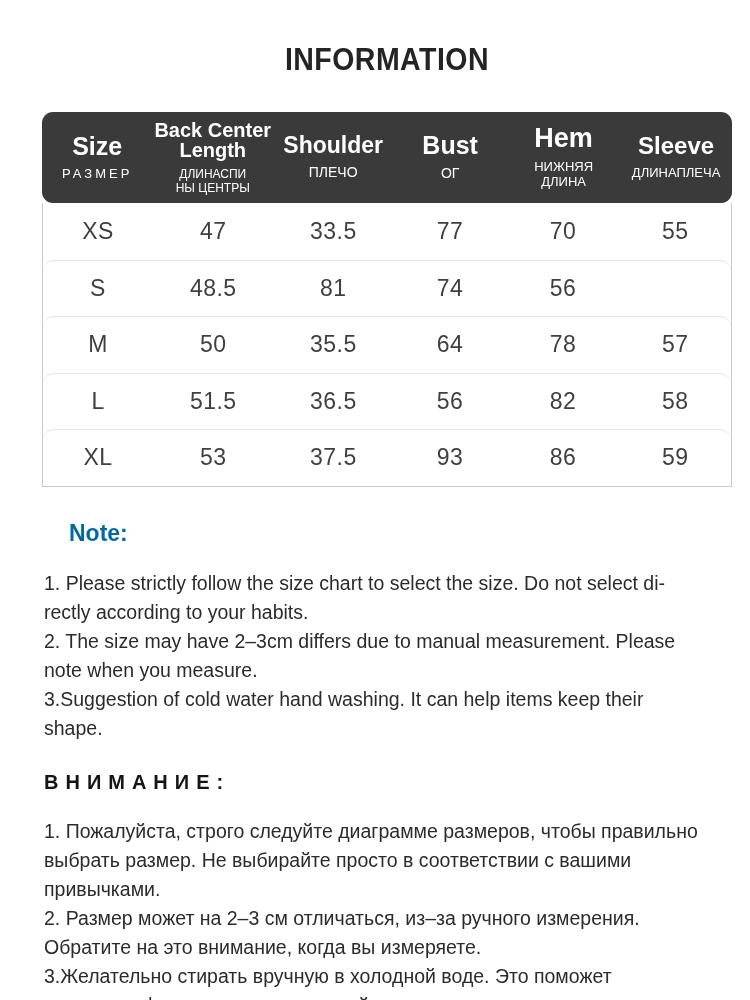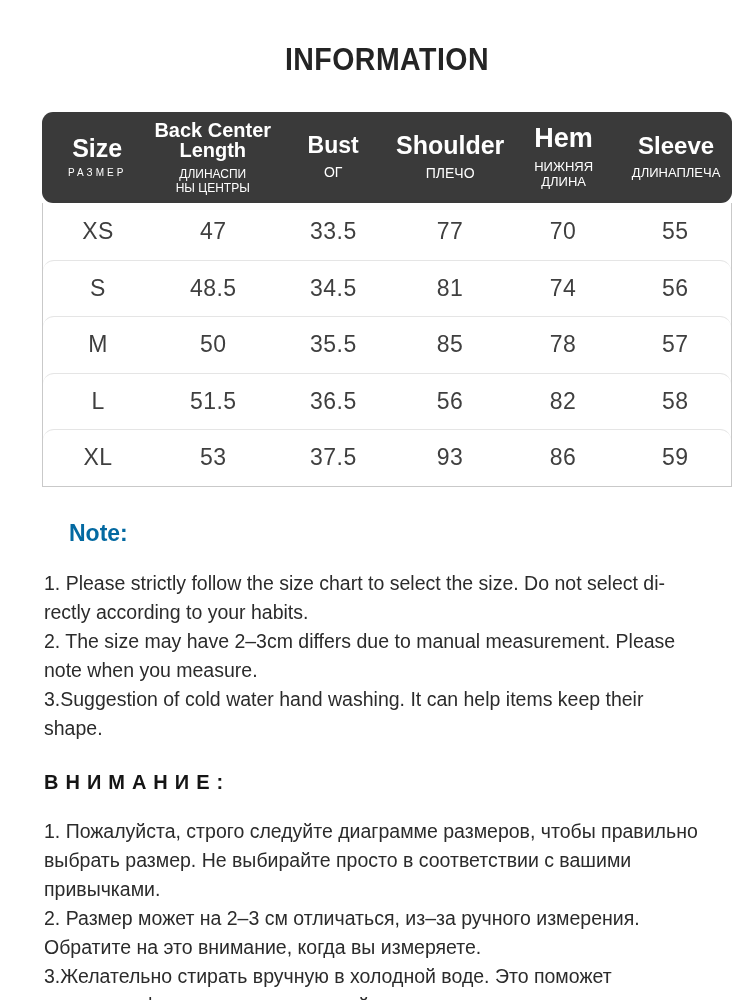--- a/index.html
+++ b/index.html
@@ -46,21 +46,21 @@
     color: #ffffff;
   }
   .th-en { font-weight: 600; line-height: 1.03; white-space: pre-line; }
   .th-ru { margin-top: 6px; line-height: 1.18; white-space: pre-line; font-weight: 400; }
   .th:nth-child(1) .th-en { font-size: 25px; font-weight: 700; }
   .th:nth-child(2) .th-en { font-size: 20px; }
   .th:nth-child(3) .th-en { font-size: 23px; }
   .th:nth-child(4) .th-en { font-size: 25px; }
   .th:nth-child(5) .th-en { font-size: 27px; }
   .th:nth-child(6) .th-en { font-size: 24px; }
-  .th:nth-child(1) .th-ru { font-size: 10px; letter-spacing: 3px; }
+  .th:nth-child(1) .th-ru { font-size: 13px; letter-spacing: 3px; }
   .th:nth-child(2) .th-ru { font-size: 12px; }
   .th:nth-child(3) .th-ru { font-size: 14px; }
   .th:nth-child(4) .th-ru { font-size: 14px; }
   .th:nth-child(5) .th-ru { font-size: 13px; }
   .th:nth-child(6) .th-ru { font-size: 13px; }
 
   .tbody {
     border: 1px solid #c9c9c9;
     border-top: none;
   }
@@ -114,26 +114,26 @@
           <div class="th-en">Size</div>
           <div class="th-ru">РАЗМЕР</div>
         </div>
         <div class="th">
           <div class="th-en">Back Center
 Length</div>
           <div class="th-ru">ДЛИНАСПИ
 НЫ ЦЕНТРЫ</div>
         </div>
         <div class="th">
+          <div class="th-en">Shoulder</div>
+          <div class="th-ru">ПЛЕЧО</div>
+        </div>
+        <div class="th">
           <div class="th-en">Bust</div>
           <div class="th-ru">ОГ</div>
-        </div>
-        <div class="th">
-          <div class="th-en">Shoulder</div>
-          <div class="th-ru">ПЛЕЧО</div>
         </div>
         <div class="th">
           <div class="th-en">Hem</div>
           <div class="th-ru">НИЖНЯЯ
 ДЛИНА</div>
         </div>
         <div class="th">
           <div class="th-en">Sleeve</div>
           <div class="th-ru">ДЛИНАПЛЕЧА</div>
         </div>
@@ -143,30 +143,29 @@
           <div class="td">XS</div>
           <div class="td">47</div>
           <div class="td">33.5</div>
           <div class="td">77</div>
           <div class="td">70</div>
           <div class="td">55</div>
         </div>
         <div class="tr cols">
           <div class="td">S</div>
           <div class="td">48.5</div>
-          <div class="td">34.5</div>
           <div class="td">81</div>
           <div class="td">74</div>
           <div class="td">56</div>
         </div>
         <div class="tr cols">
           <div class="td">M</div>
           <div class="td">50</div>
           <div class="td">35.5</div>
-          <div class="td">85</div>
+          <div class="td">64</div>
           <div class="td">78</div>
           <div class="td">57</div>
         </div>
         <div class="tr cols">
           <div class="td">L</div>
           <div class="td">51.5</div>
           <div class="td">36.5</div>
           <div class="td">56</div>
           <div class="td">82</div>
           <div class="td">58</div>

